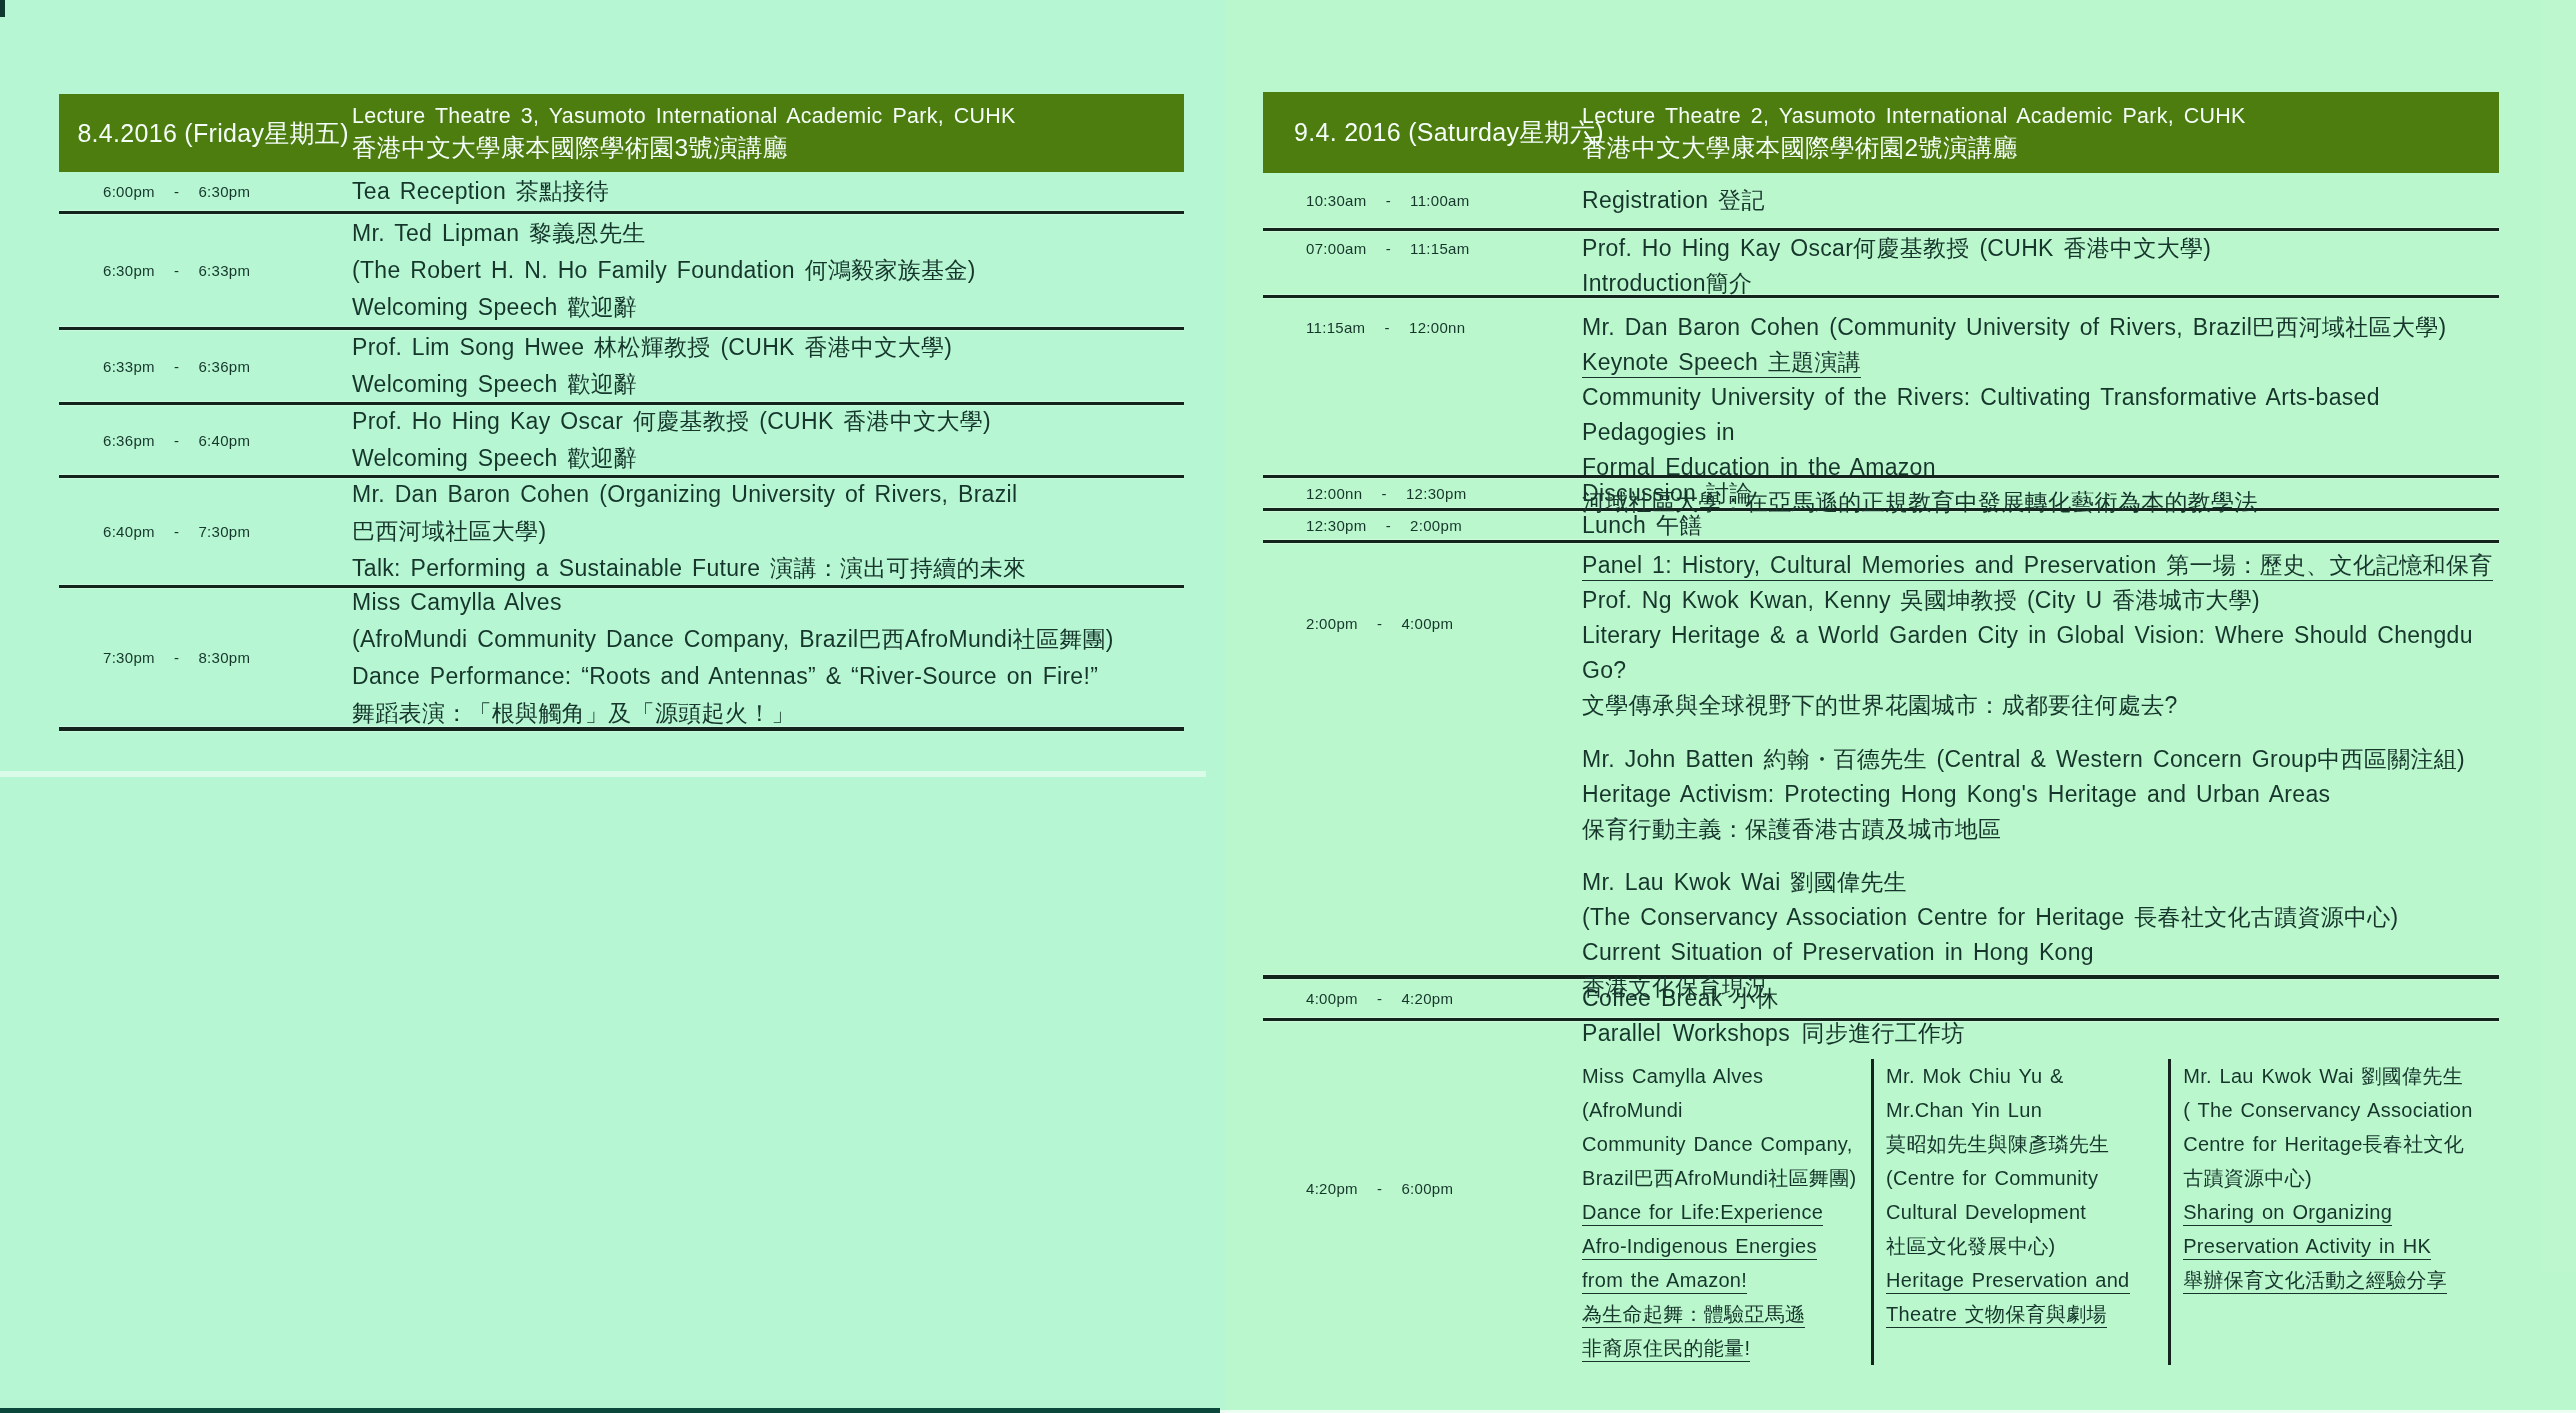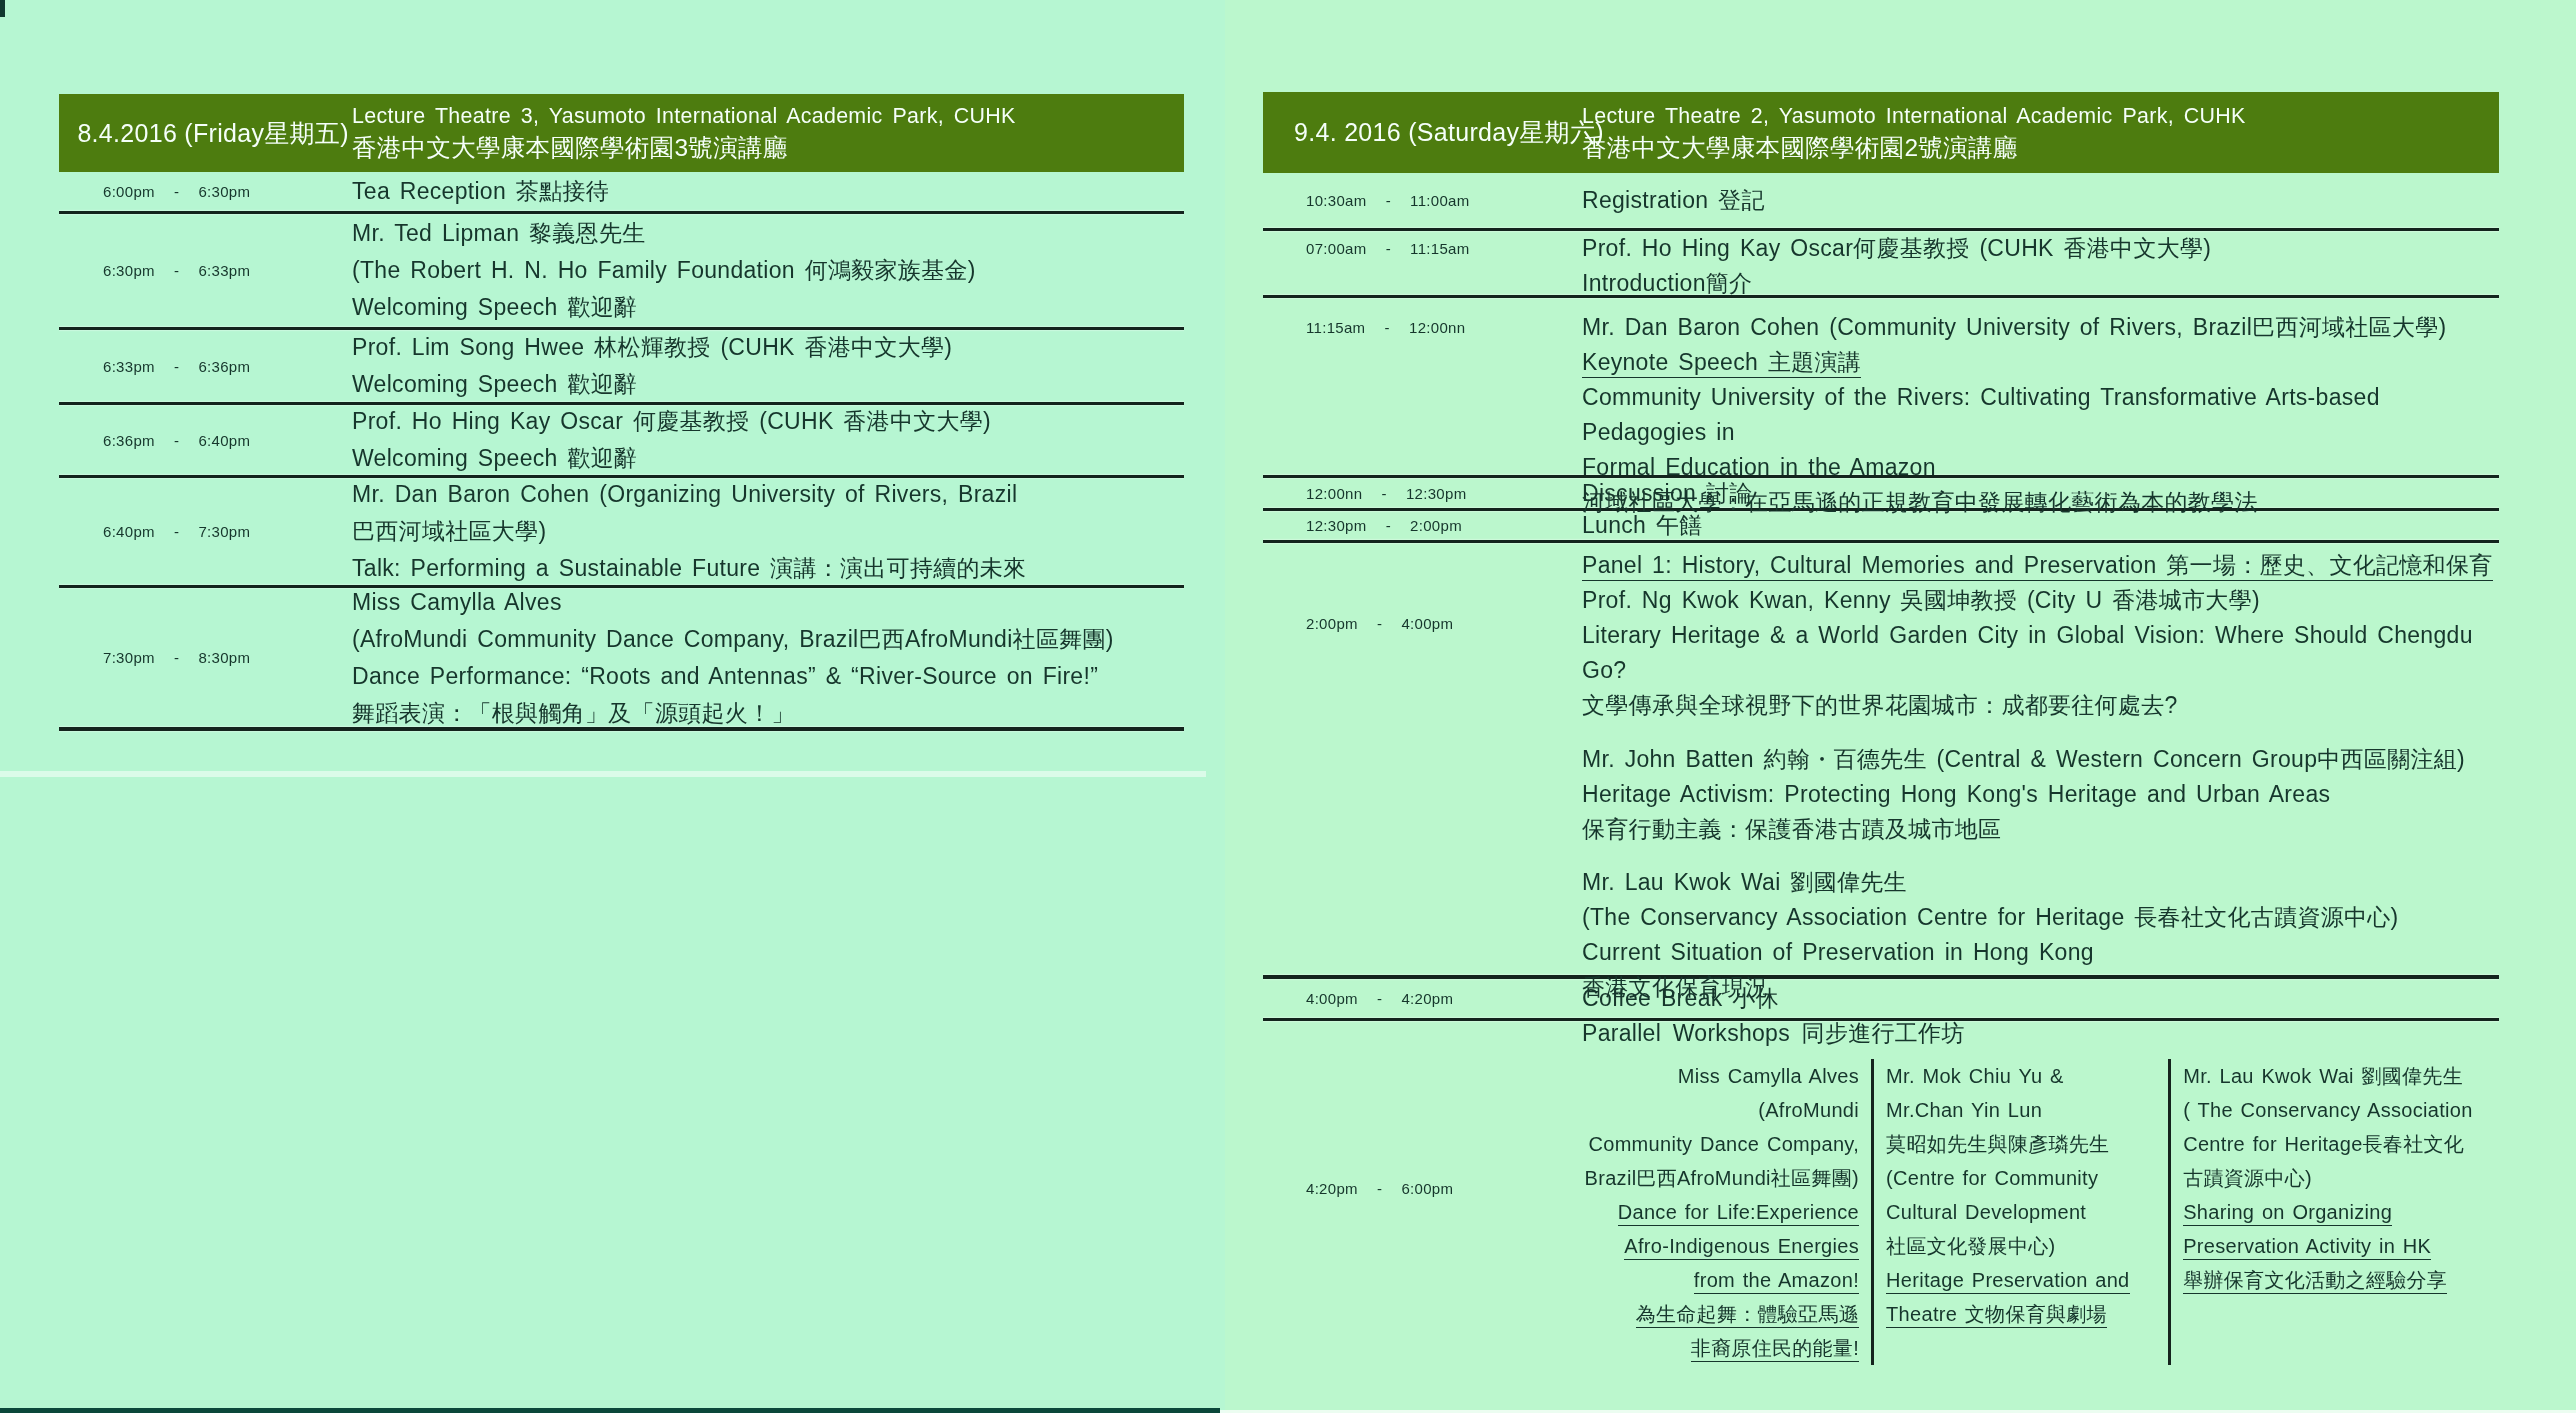--- a/index.html
+++ b/index.html
@@ -57,21 +57,21 @@
 
   .rr4 .ln,.rr5 .ln{line-height:29px;}
   .rr-panel .time{padding-top:58px;line-height:35px;}
   .gap{height:18.4px;}
 
   .u{border-bottom:1.8px solid #16362c;padding-bottom:1.8px;}
 
   .ws-title{font-size:23px;line-height:40px;word-spacing:4.9px;}
   .cols{display:flex;margin-top:6.1px;}
   .col{font-size:20px;line-height:34px;word-spacing:1.8px;}
-  .col-1{width:277px;text-align:right;}
+  .col-1{width:277px;}
   .col-2{width:270px;}
   .col-3{flex:1;}
   .vdiv{width:2.5px;background:#15241e;margin:0 12.3px;align-self:stretch;}
 </style>
 </head>
 <body>
 
 <div class="page">
   <div class="tint-right"></div>
   <div class="corner-mark"></div>

